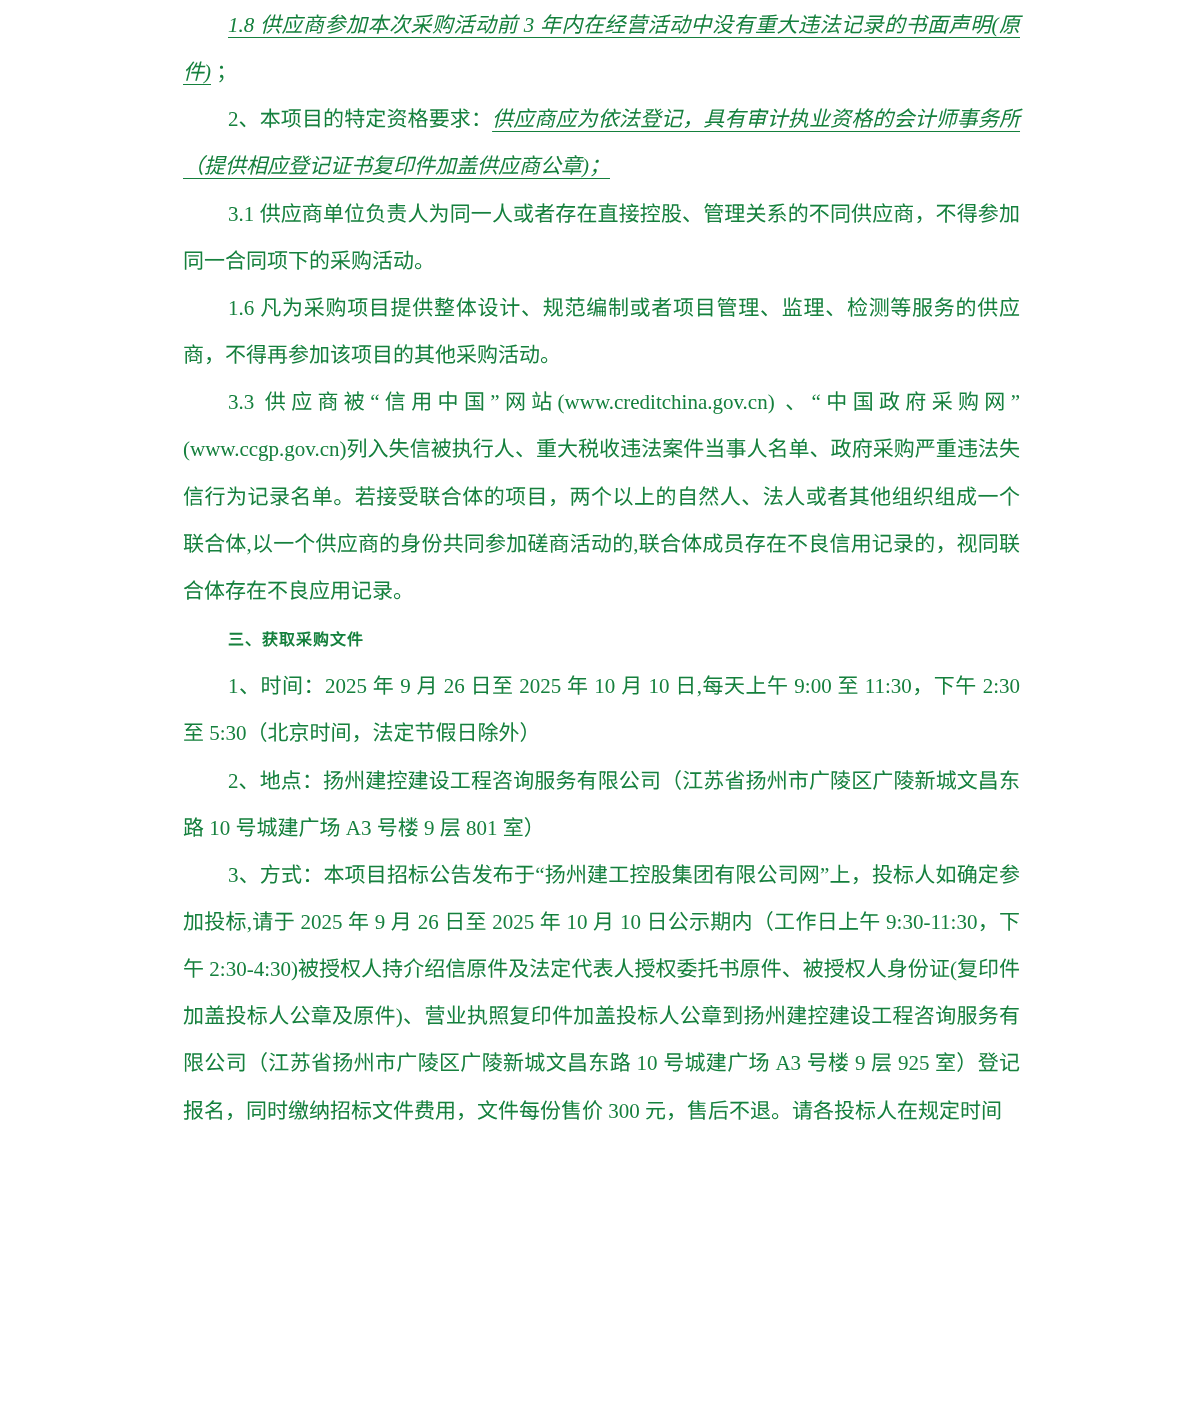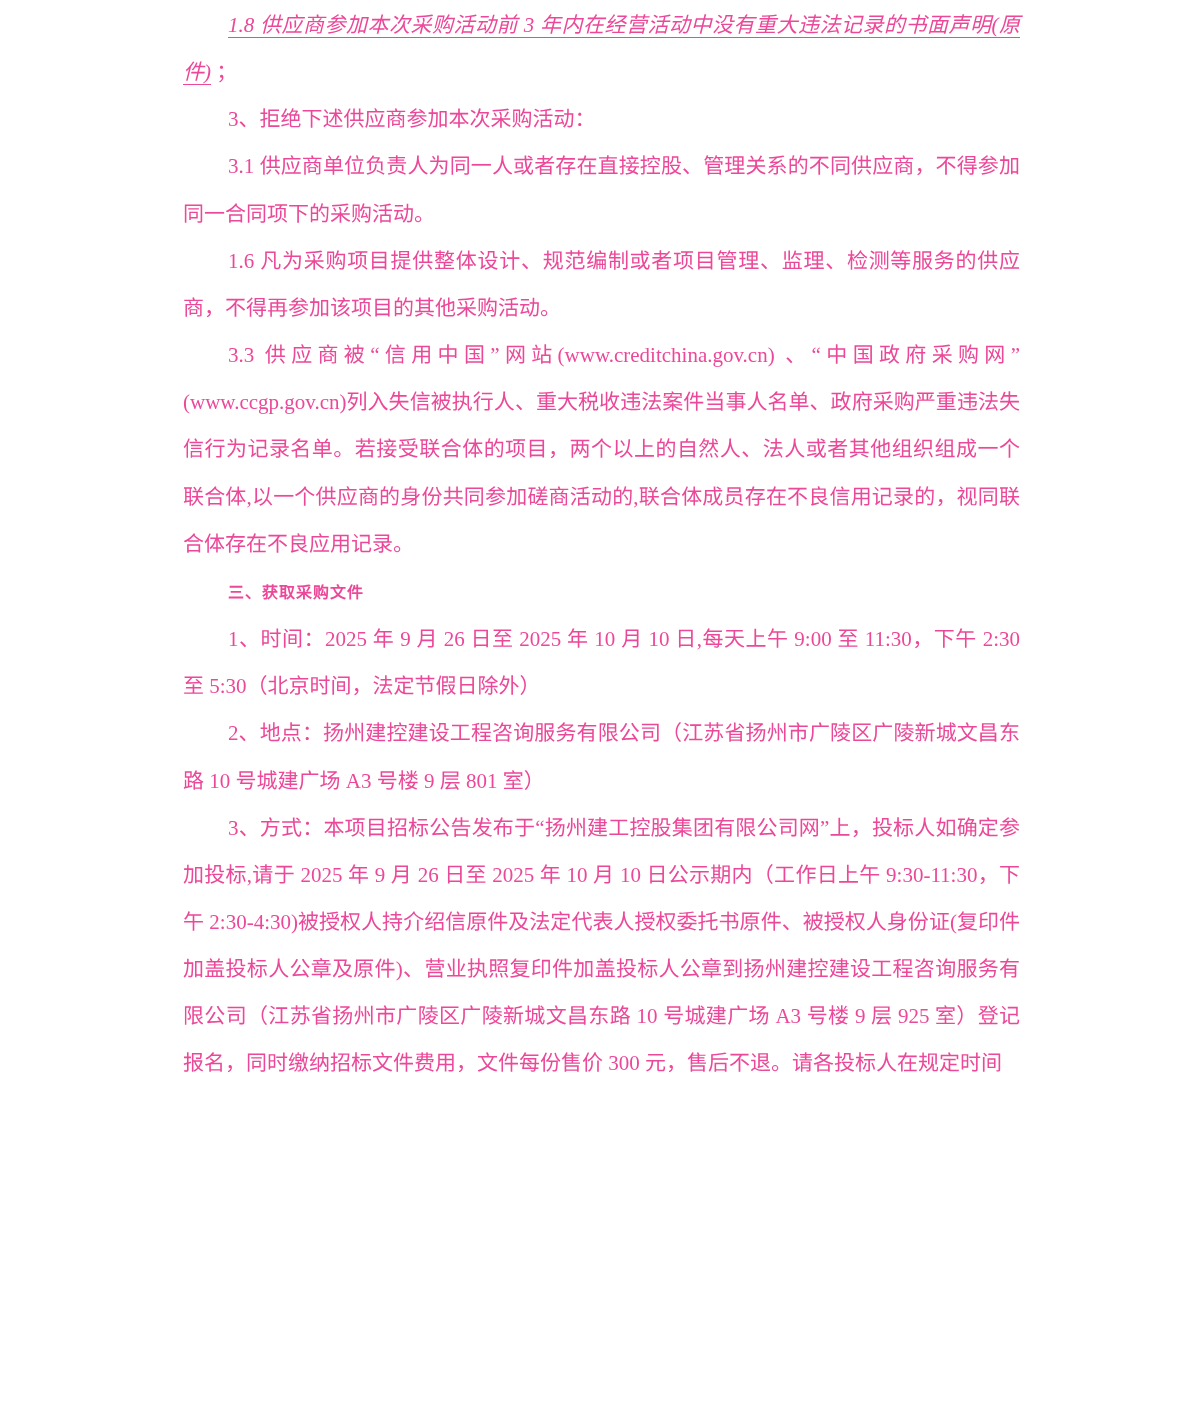--- a/index.html
+++ b/index.html
@@ -15,21 +15,21 @@
     background: #ffffff;
     padding: 2px 180px 0 183px;
     overflow: hidden;
   }
   p.para {
     margin: 0;
     padding: 0;
     font-family: "Liberation Serif", "DejaVu Serif", serif;
     font-size: 21px;
     line-height: 47.15px;
-    color: #ec4899;
+    color: #15803d;
     text-align: justify;
     text-justify: inter-ideograph;
     text-indent: 45px;
   }
   
   .run-iu {
     font-style: italic;
     text-decoration: underline;
     text-decoration-thickness: 1px;
     text-underline-offset: 5px;
@@ -46,23 +46,23 @@
     letter-spacing: 1px;
   }
 </style>
 </head>
 <body>
 
 <div class="page">
 
   <p class="para"><span class="run-iu">1.8 供应商参加本次采购活动前 3 年内在经营活动中没有重大违法记录的书面声明(原件)</span><span class="run-reg"> ；</span></p>
 
+  <p class="para"><span class="run-reg">2、本项目的特定资格要求：</span><span class="run-iu">供应商应为依法登记，具有审计执业资格的会计师事务所（提供相应登记证书复印件加盖供应商公章)；</span></p>
 
 
-  <p class="para"><span class="run-reg">3、拒绝下述供应商参加本次采购活动：</span></p>
 
   <p class="para"><span class="run-reg">3.1 供应商单位负责人为同一人或者存在直接控股、管理关系的不同供应商，不得参加同一合同项下的采购活动。</span></p>
 
   <p class="para"><span class="run-reg">1.6 凡为采购项目提供整体设计、规范编制或者项目管理、监理、检测等服务的供应商，不得再参加该项目的其他采购活动。</span></p>
 
   <p class="para"><span class="run-reg">3.3 供应商被“信用中国”网站(www.creditchina.gov.cn) 、“中国政府采购网” (www.ccgp.gov.cn)列入失信被执行人、重大税收违法案件当事人名单、政府采购严重违法失信行为记录名单。若接受联合体的项目，两个以上的自然人、法人或者其他组织组成一个联合体,以一个供应商的身份共同参加磋商活动的,联合体成员存在不良信用记录的，视同联合体存在不良应用记录。</span></p>
 
 
   <p class="para"><span class="run-heading">三、获取采购文件</span></p>
 

